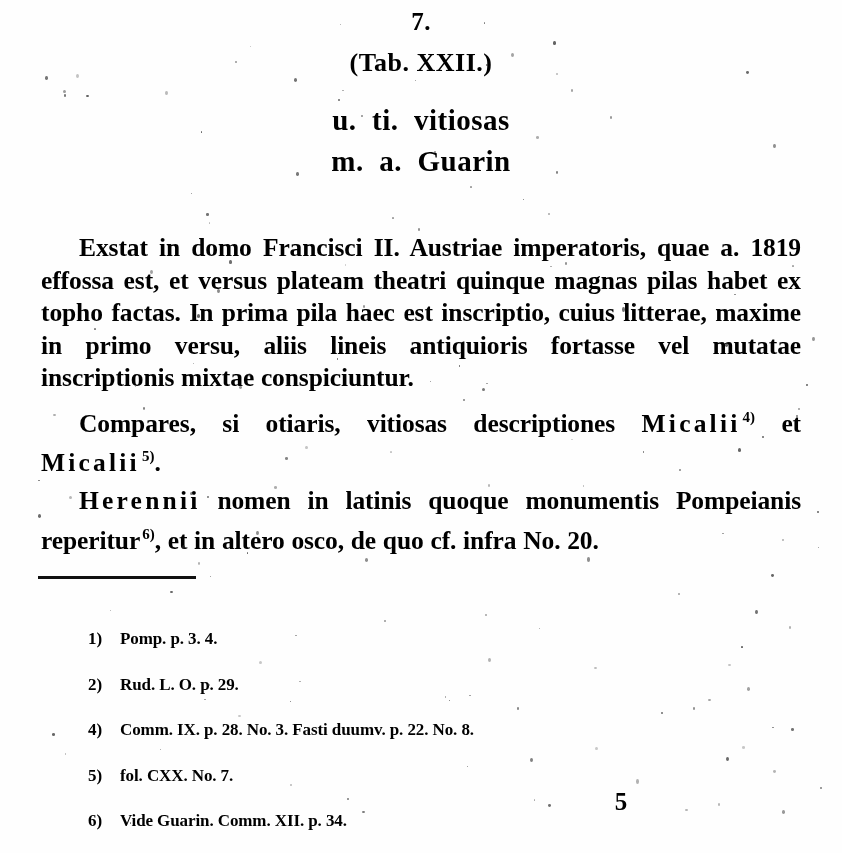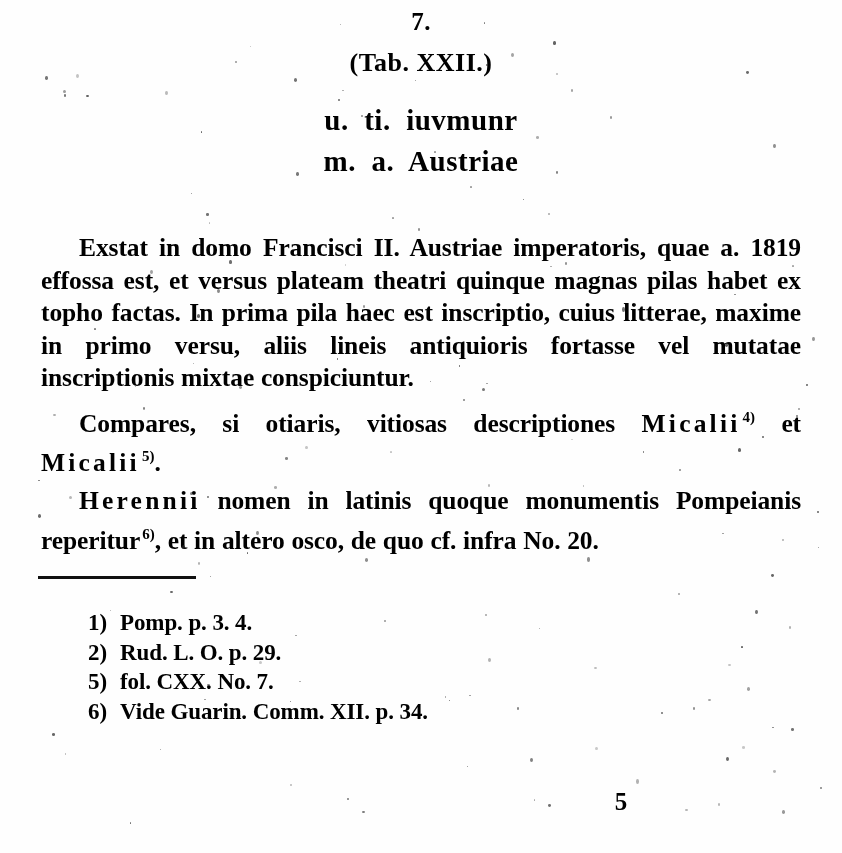--- a/index.html
+++ b/index.html
@@ -110,24 +110,25 @@
 
   
   .footnotes {
     position: absolute;
     top: 608px;
     left: 88px;
     width: 700px;
   }
   .footnote {
     font-weight: bold;
-    font-size: 23px;
+    font-size: 17px;
     line-height: 29.5px;
     white-space: nowrap;
     letter-spacing: -0.1px;
+    margin-top: 16px;
   }
   .fn-marker {
     display: inline-block;
     min-width: 32px;
   }
 
   
   .page-number {
     position: absolute;
     top: 788px;
@@ -152,35 +153,36 @@
 </head>
 <body>
 
 <div class="page">
 
   <div class="section-number">7.</div>
 
   <div class="tab-ref">(Tab. XXII.)</div>
 
   <div class="inscription">
-    <div class="insc-line">u.  ti.  iuvmunr</div>
-    <div class="insc-line">m.  a.  Austriae</div>
+    <div class="insc-line">u.  ti.  vitiosas</div>
+    <div class="insc-line">m.  a.  Guarin</div>
   </div>
 
   <div class="body-block">
     <p class="para"><span class="indent"></span><span>Exstat in domo Francisci II. Austriae imperatoris,  quae a. 1819 effossa est, et versus plateam theatri quinque magnas pilas habet ex topho factas.  In prima pila haec est inscriptio, cuius litterae, maxime in primo versu,  aliis lineis antiquioris fortasse vel mutatae inscriptionis mixtae conspiciuntur.</span></p>
     <p class="para"><span class="indent"></span><span>Compares, si otiaris, vitiosas descriptiones </span><span class="spaced">Micalii</span><sup class="fn">4)</sup><span> et </span><span class="spaced">Micalii</span><sup class="fn">5)</sup><span>.</span></p>
     <p class="para"><span class="indent"></span><span class="spaced">Herennii</span><span> nomen in latinis quoque monumentis Pompeianis reperitur</span><sup class="fn">6)</sup><span>, et in altero osco, de quo cf. infra No. 20.</span></p>
   </div>
 
   <div class="rule"></div>
 
   <div class="footnotes">
     <div class="footnote"><span class="fn-marker">1)</span><span>Pomp. p. 3. 4.</span></div>
     <div class="footnote"><span class="fn-marker">2)</span><span>Rud. L. O. p. 29.</span></div>
+    <div class="footnote"><span class="fn-marker">4)</span><span>Comm. IX. p. 28. No. 3. Fasti duumv. p. 22. No. 8.</span></div>
     <div class="footnote"><span class="fn-marker">5)</span><span>fol. CXX. No. 7.</span></div>
     <div class="footnote"><span class="fn-marker">6)</span><span>Vide Guarin. Comm. XII. p. 34.</span></div>
   </div>
 
   <div class="page-number">5</div>
 
   <div id="speckle-layer">
       <div class="speck" style="width: 2.4px; height: 3px; left: 565px; top: 262px; opacity: 0.5;"></div>
       <div class="speck" style="width: 2.9px; height: 2.3px; left: 53px; top: 414px; opacity: 0.38;"></div>
       <div class="speck" style="width: 2.7px; height: 3.6px; left: 296px; top: 172px; opacity: 0.63;"></div>

